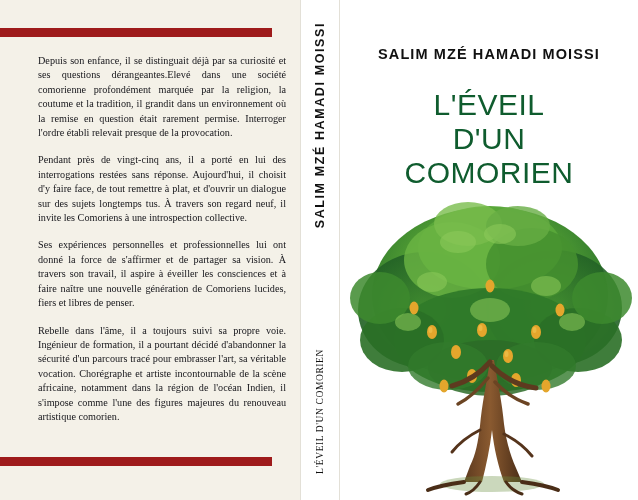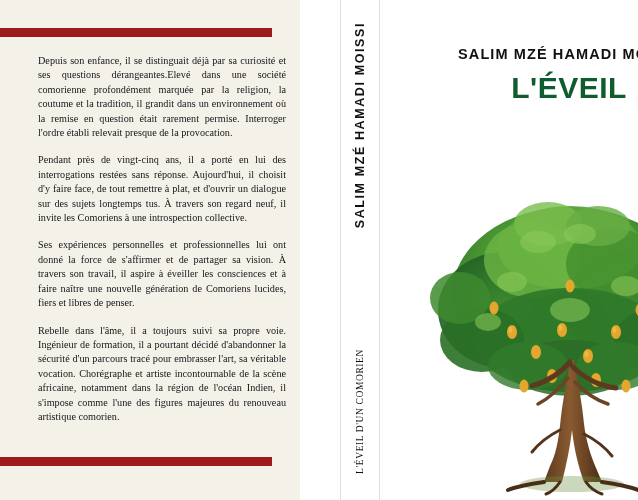--- a/index.html
+++ b/index.html
@@ -13,21 +13,20 @@
     overflow: hidden;
     font-family: "Liberation Serif", serif;
   }
   #cover {
     position: relative;
     width: 638px;
     height: 500px;
     background: #ffffff;
     display: flex;
     flex-direction: row;
-    gap: 40px;
   }
 
   
   .back-cover {
     position: relative;
     width: 300px;
     height: 500px;
     background: #f4f1e8;
     box-sizing: border-box;
     flex: 0 0 300px;
@@ -124,26 +123,26 @@
     width: 298px;
     text-align: center;
     font-family: "Liberation Sans", sans-serif;
     font-weight: bold;
     font-size: 14.5px;
     letter-spacing: 1.1px;
     color: #111111;
   }
   .front-title {
     position: absolute;
-    top: 71px;
+    top: 88px;
     left: 0;
     width: 298px;
     text-align: center;
     font-family: "Liberation Sans", sans-serif;
-    font-weight: bold;
+    font-weight: normal;
     color: #0f5c2e;
     font-size: 30px;
     line-height: 34px;
     letter-spacing: 0.5px;
   }
   .front-title .l1 { display: block; }
   .front-title .l2 { display: block; }
   .front-title .l3 { display: block; }
 
   
@@ -179,20 +178,22 @@
       <div class="spine-author-vert">SALIM MZÉ HAMADI MOISSI</div>
       <div class="spine-title-text">L'ÉVEIL D'UN COMORIEN</div>
     </div>
   </div>
 
   <div class="front-cover">
     <div class="front-author">SALIM MZÉ HAMADI MOISSI</div>
 
     <div class="front-title">
       <span class="l1">L'ÉVEIL</span>
+      <span class="l2">D'UN</span>
+      <span class="l3">COMORIEN</span>
     </div>
 
     <div class="tree-wrap">
       <svg class="tree-svg" width="298" height="310" viewBox="0 0 298 310" xmlns="http://www.w3.org/2000/svg" aria-hidden="true">
         <defs>
           <radialGradient id="canopyGrad" cx="48%" cy="38%" r="62%">
             <stop offset="0%" stop-color="#7ab648"></stop>
             <stop offset="55%" stop-color="#4e9a33"></stop>
             <stop offset="100%" stop-color="#246b2a"></stop>
           </radialGradient>

